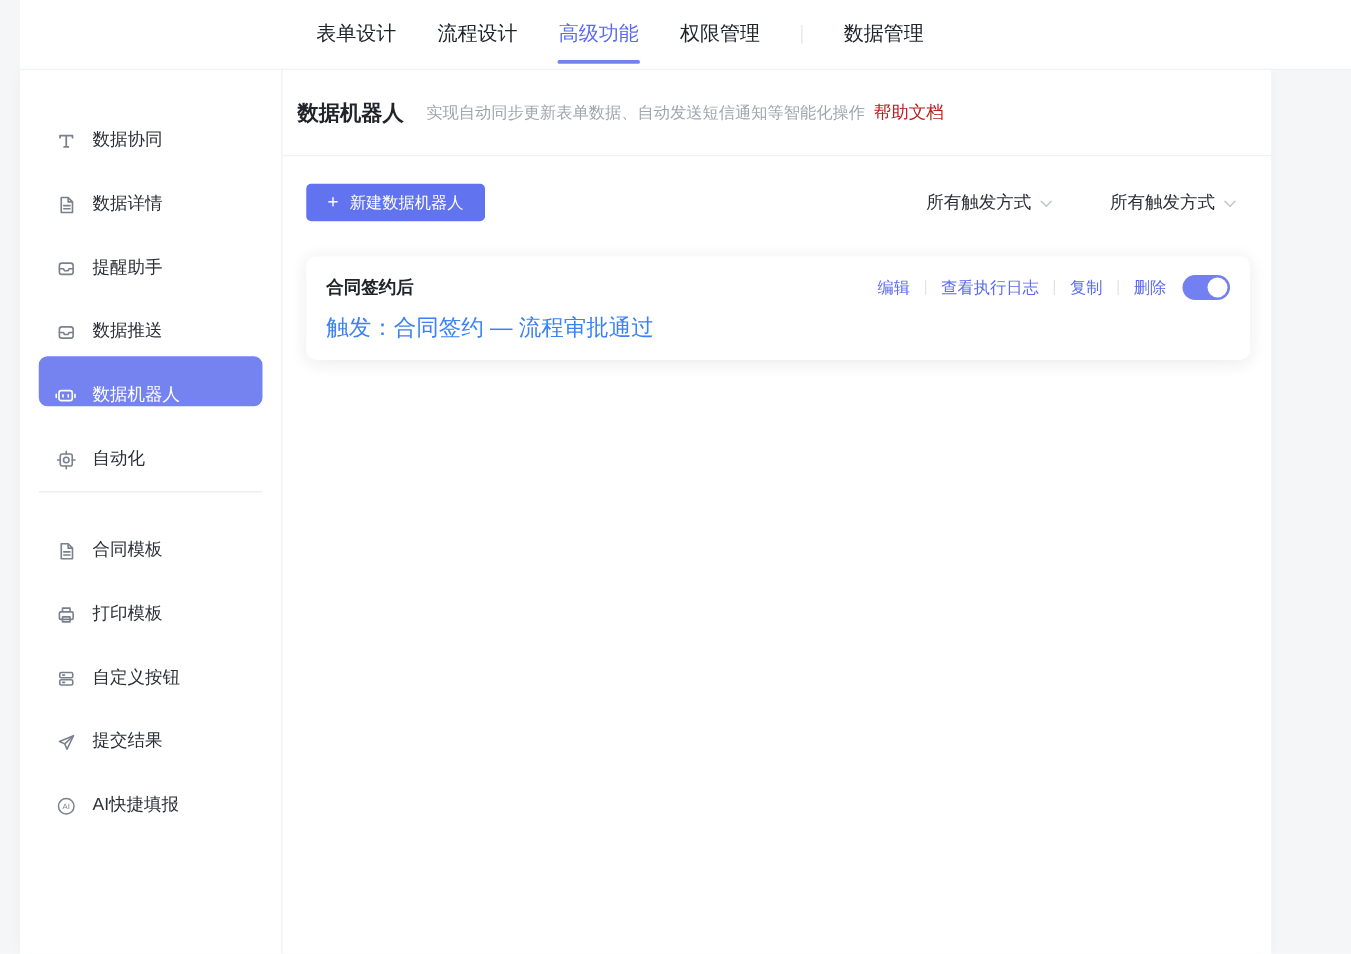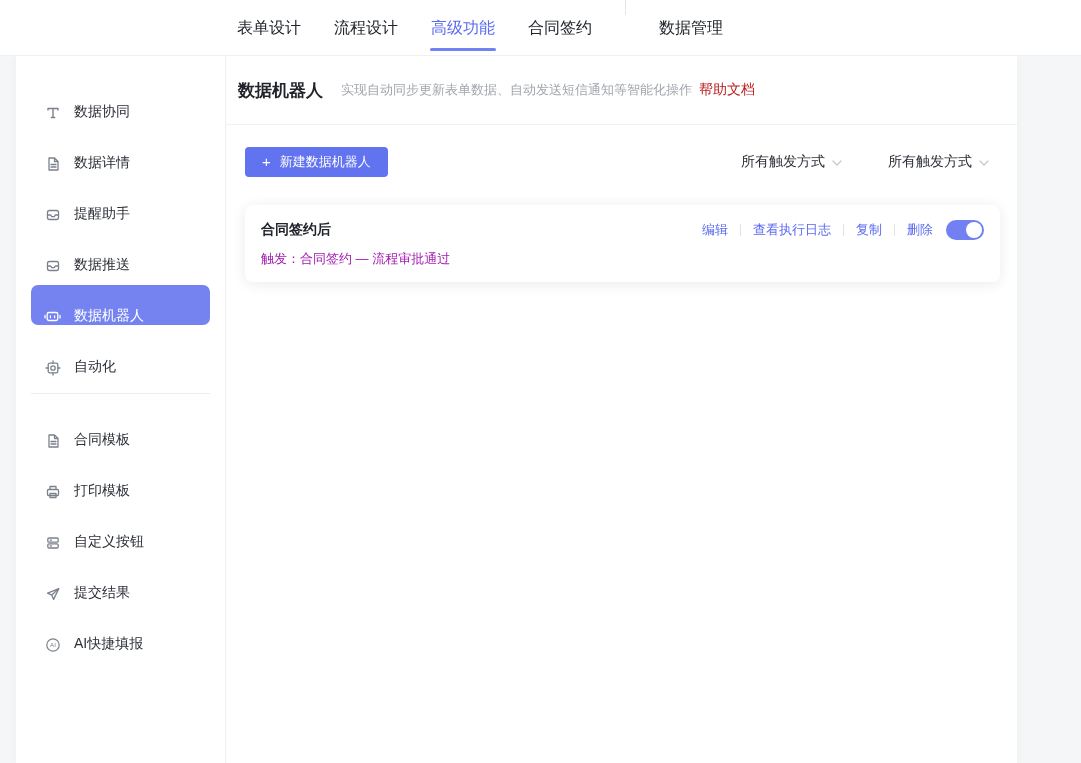--- a/index.html
+++ b/index.html
@@ -7,23 +7,23 @@
   body {
     font-family:"Liberation Sans","DejaVu Sans",sans-serif;
     background:#f5f6f8;
     color:#21252b;
     overflow:hidden;
     position:relative;
   }
 
   
   .topbar {
-    position:absolute; top:0; left:0; right:0; height:56px;
+    position:absolute; top:0; left:16px; right:0; height:56px;
     background:#fff; border-bottom:1px solid #f0f1f3;
-    display:flex; align-items:flex-start;
+    display:flex; align-items:center;
     padding-left:237px;
     z-index:5;
   }
   .tab {
     position:relative; height:56px; display:flex; align-items:center;
     font-size:16px; color:#20242b; cursor:pointer; margin-right:33px;
     white-space:nowrap;
   }
   .tab.active { color:#5b6af0; font-weight:500; }
   .tab.active::after {
@@ -97,32 +97,32 @@
   .card-link { font-size:13px; color:#5b6af0; cursor:pointer; white-space:nowrap; }
   .act-sep { width:1px; height:12px; background:#e1e3e8; margin:0 12px; }
   .toggle {
     width:38px; height:20px; border-radius:10px; background:#7280f2;
     position:relative; margin-left:13px; cursor:pointer; flex-shrink:0;
   }
   .toggle .knob {
     position:absolute; top:2px; right:2px; width:16px; height:16px;
     border-radius:50%; background:#fff;
   }
-  .card-trigger { margin-top:10px; font-size:13px; color:#a21caf; }
+  .card-trigger { margin-top:10px; font-size:18px; color:#3b82f6; }
 
   svg { display:block; }
 </style>
 </head>
 <body>
 
 <div class="topbar">
   <div class="tab">表单设计</div>
   <div class="tab">流程设计</div>
   <div class="tab active">高级功能</div>
-  <div class="tab">合同签约</div>
+  <div class="tab">权限管理</div>
   <div class="tab-divider"></div>
   <div class="tab">数据管理</div>
 </div>
 
 <div class="shell">
 
   <div class="sidebar">
 
     <div class="side-item">
       <span class="icn">

